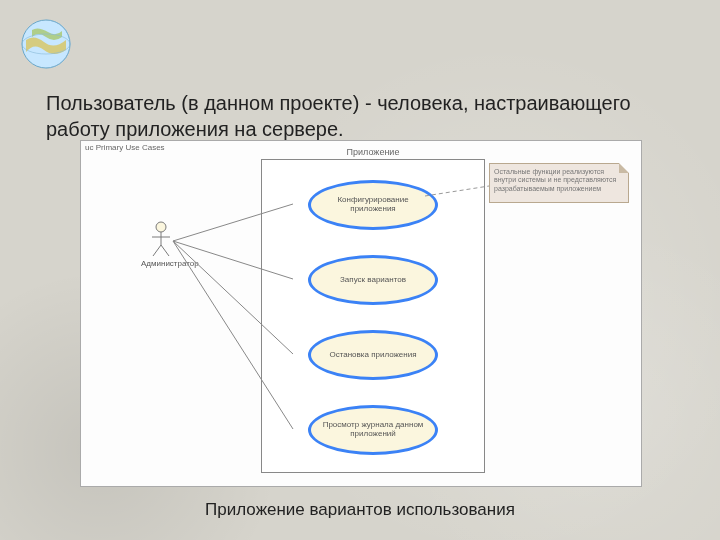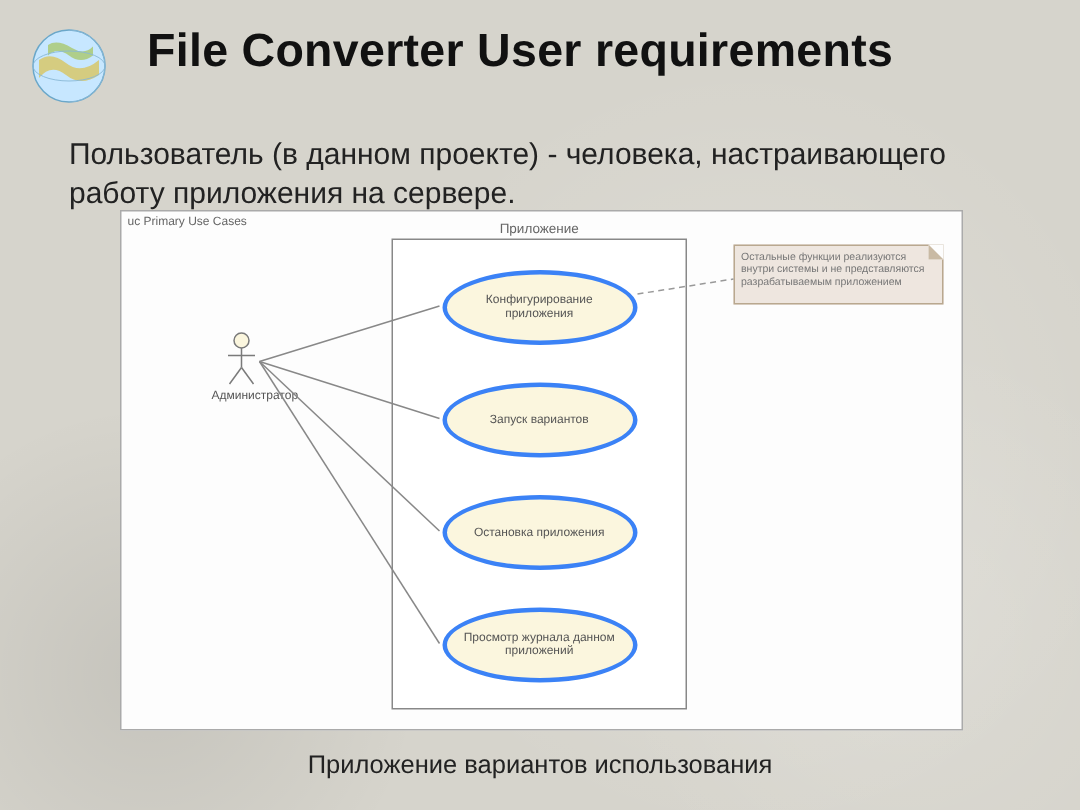--- a/index.html
+++ b/index.html
@@ -62,20 +62,21 @@
     color: #666;
   }
   .app-box {
     position: absolute;
     left: 180px;
     top: 18px;
     width: 195px;
     height: 312px;
     border: 1px solid #888;
     background: #fff;
+    padding-left: 27px;
   }
   .app-box-label {
     position: absolute;
     top: -13px;
     left: 50%;
     transform: translateX(-50%);
     font-size: 9px;
     color: #666;
   }
   .usecase {
@@ -155,21 +156,20 @@
   <div class="globe">
     <svg viewBox="0 0 52 52">
       <circle cx="26" cy="26" r="24" fill="#c7e7ff" stroke="#6aa7c9" stroke-width="1"></circle>
       <path d="M6 22 q8 -6 18 2 q10 8 22 -2 v10 q-12 8 -22 0 q-10 -8 -18 2 z" fill="#d7c76a" opacity="0.85"></path>
       <path d="M12 12 q6 -4 16 2 q8 5 14 -1 v6 q-8 6 -16 0 q-8 -6 -14 0 z" fill="#a9c86d" opacity="0.8"></path>
       <ellipse cx="26" cy="26" rx="24" ry="10" fill="none" stroke="#88b8d6" stroke-width="0.6"></ellipse>
       <path d="M26 2 a24 24 0 0 1 0 48" fill="none" stroke="#88b8d6" stroke-width="0.6"></path>
     </svg>
   </div>
 
-  <div class="title">File Converter User requirements</div>
   <div class="subtitle">Пользователь (в данном проекте) - человека, настраивающего работу приложения на сервере.</div>
 
   <div class="figure">
     <div class="fig-header">uc Primary Use Cases</div>
 
     <div class="actor">
       <svg width="22" height="36" viewBox="0 0 22 36" style="display:block;margin:0 auto;">
         <circle cx="11" cy="6" r="5" fill="#fbf6de" stroke="#7a7a7a"></circle>
         <line x1="11" y1="11" x2="11" y2="24" stroke="#7a7a7a"></line>
         <line x1="2" y1="16" x2="20" y2="16" stroke="#7a7a7a"></line>

